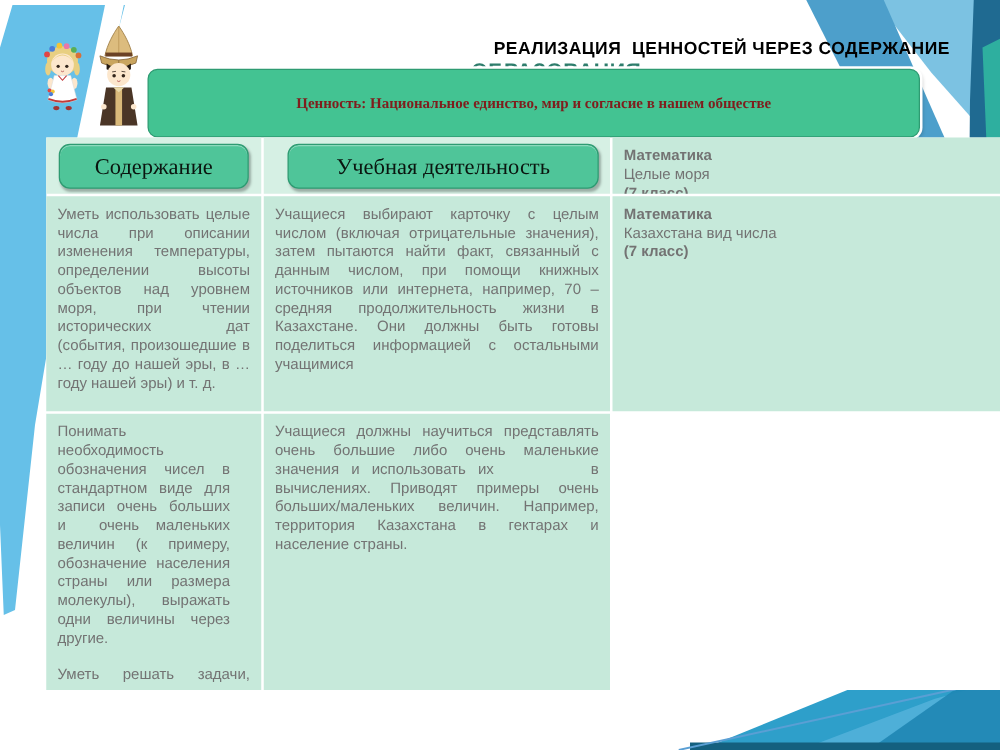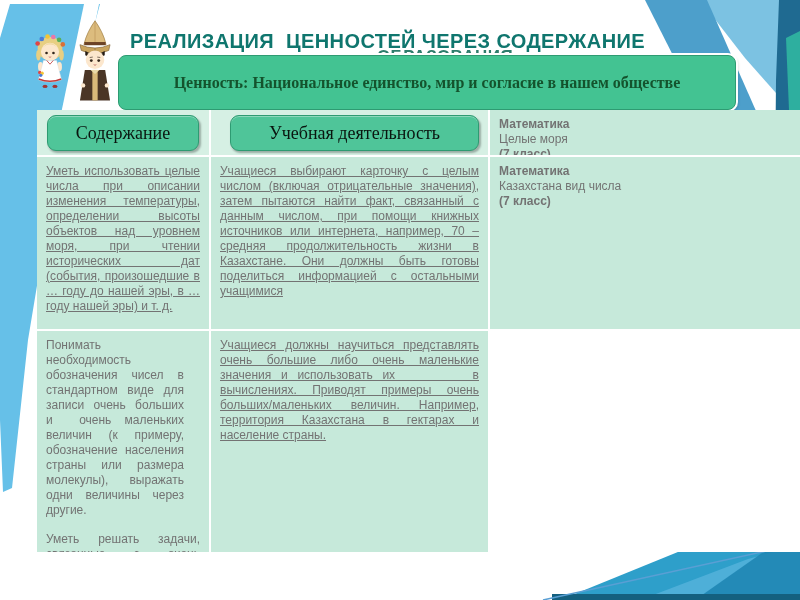--- a/index.html
+++ b/index.html
@@ -8,50 +8,50 @@
   svg{display:block;}
   .bg-svg{position:absolute;left:0;top:0;width:800px;height:600px;z-index:0;}
 
   
   .char{position:absolute;z-index:3;}
   .char-girl{left:30px;top:32px;width:40px;height:66px;}
   .char-boy{left:72px;top:19px;width:46px;height:85px;}
 
   
   .title{position:absolute;left:130px;top:30px;width:630px;z-index:2;
-         text-align:left;font-weight:bold;font-size:20px;letter-spacing:.4px;
-         color:#0f766e;}
+         text-align:right;font-weight:bold;font-size:14px;letter-spacing:.4px;
+         color:#000000;}
   .title-hidden{position:absolute;left:130px;top:47px;width:630px;height:8px;z-index:2;
          overflow:hidden;text-align:center;font-weight:bold;font-size:17px;
          letter-spacing:.4px;color:#2e7d6c;}
 
   
   .banner{position:absolute;left:118px;top:55px;width:616px;height:53px;z-index:4;
           background:#43c392;border:1px solid #2e9b72;border-radius:8px;
           box-shadow:0 0 0 2px #ffffff, 2px 2px 3px rgba(0,0,0,.18);
           display:flex;align-items:center;justify-content:center;}
-  .banner-text{font-family:"Liberation Serif",serif;font-weight:bold;font-size:16px;
-          line-height:1.22;color:#14532d;text-align:center;padding:0 28px;}
+  .banner-text{font-family:"Liberation Serif",serif;font-weight:bold;font-size:12px;
+          line-height:1.22;color:#7f1d1d;text-align:center;padding:0 28px;}
 
   
   .tbl{position:absolute;left:37px;top:110px;width:789px;z-index:5;
        display:grid;grid-template-columns:172px 277px 1fr;
        grid-template-rows:45px 172px 221px;gap:2px;background:#ffffff;}
   .hcell{background:#d6f0e4;display:flex;align-items:center;justify-content:center;}
   .hbtn{background:#4fc599;border:1px solid #2e9b72;border-radius:9px;
         box-shadow:inset 0 1px 0 rgba(255,255,255,.35), 1.5px 2px 2px rgba(0,0,0,.28);
         font-family:"Liberation Serif",serif;font-size:18px;line-height:1.0;color:#0a150f;
         display:flex;align-items:center;justify-content:center;text-align:center;
         min-height:36px;padding:1px 6px;box-sizing:border-box;}
   .hbtn-1{width:88%;} .hbtn-2{width:88%;} .hbtn-3{width:90%;margin-left:10px;}
   .cell{background:#c6e9da;padding:7px 9px;box-sizing:border-box;overflow:hidden;
         font-size:12px;line-height:1.25;color:#737373;text-align:justify;}
   .cell p{margin:0 16px 14px 0;}
   .cell p:last-child{margin:0;}
-  .cell .tight{margin:0;text-decoration:underline;}
+  .cell .tight{margin:0;}
   .subj{font-weight:bold;}
   .topic{font-weight:normal;}
   .grade{font-weight:bold;}
   .c1 div{text-align:left;}
 </style>
 </head>
 <body>
 
 <div class="slide">
 

